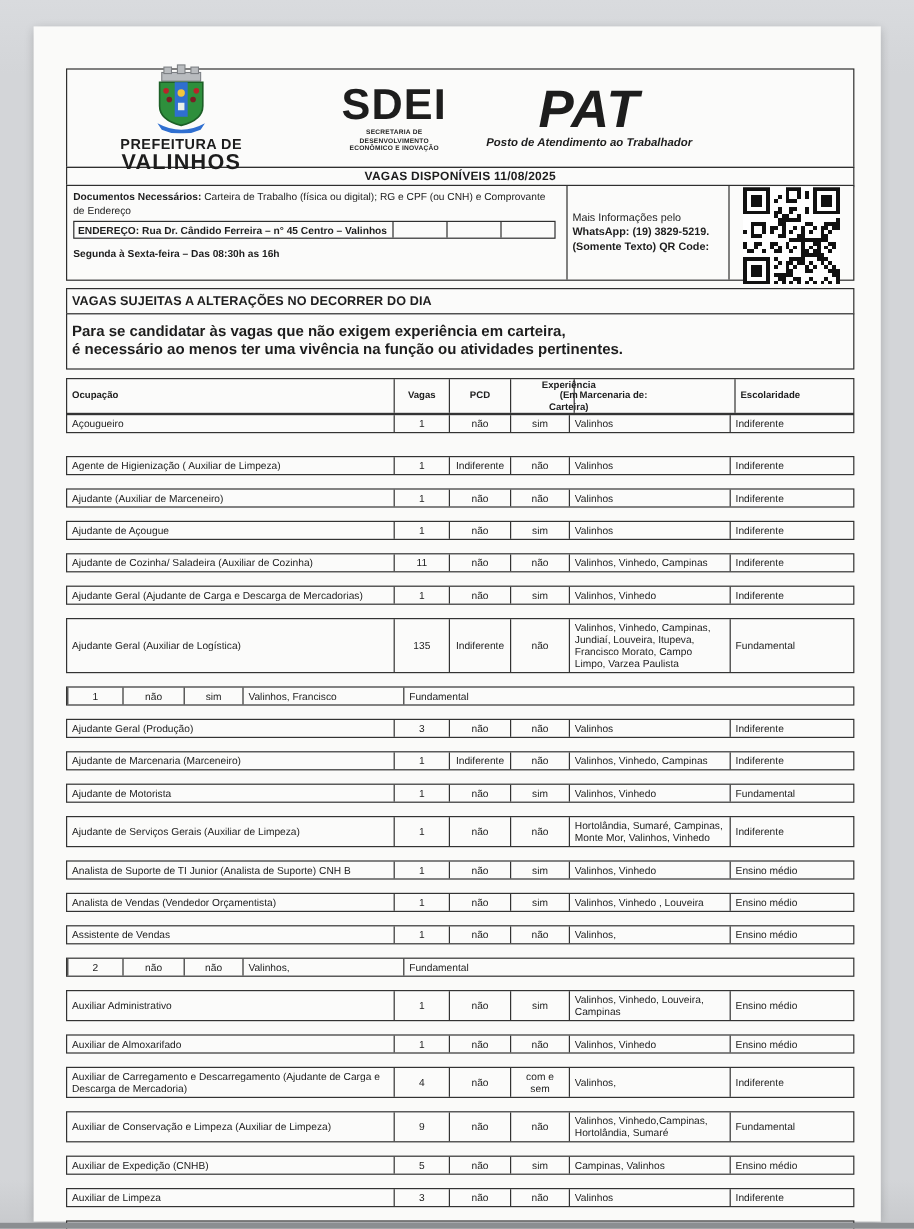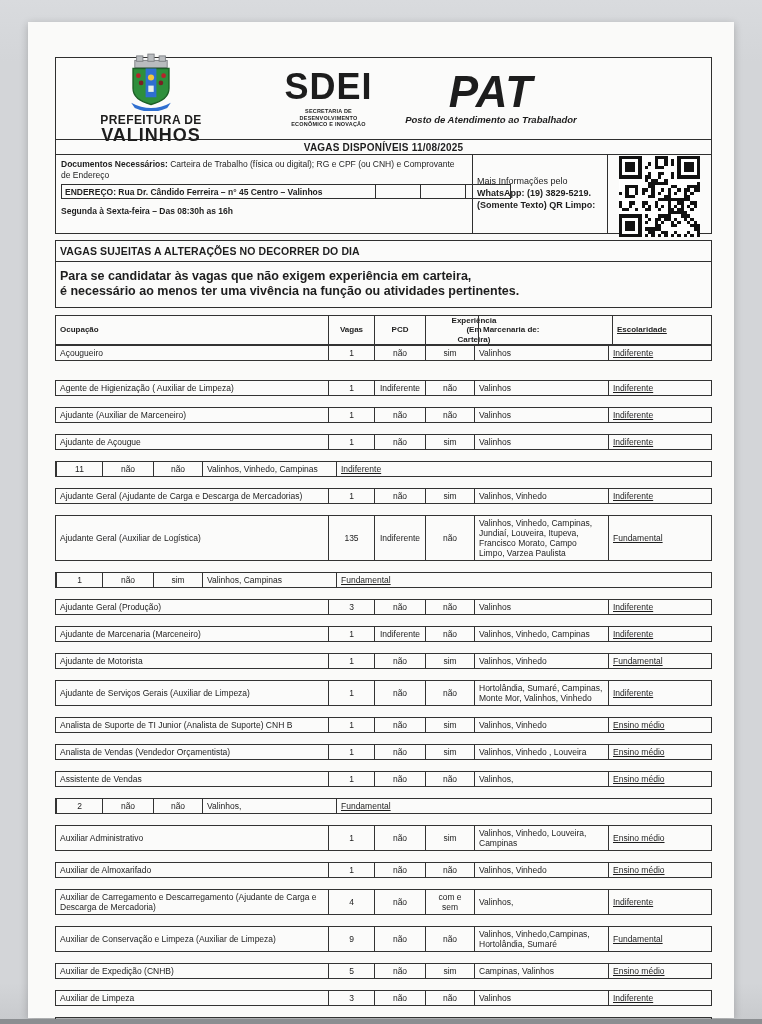--- a/index.html
+++ b/index.html
@@ -31,21 +31,21 @@
   .pat-sub{font-size:9.5px;font-weight:bold;margin-top:2px;white-space:nowrap;}
 
   
   .title-bar{margin-top:-1.5px;height:17px;display:flex;align-items:center;justify-content:center;
     font-size:10px;font-weight:bold;letter-spacing:.2px;}
 
   
   .info{margin-top:-1.5px;display:flex;height:80px;}
   .info-left{width:417px;border-right:1.5px solid #2f2f2f;box-sizing:border-box;padding:4px 6px 2px 5px;}
   .doc-par{font-size:8.5px;line-height:1.25;}
-  .addr-strip{margin-top:4px;display:flex;border:1px solid #2f2f2f;height:15px;align-items:stretch;width:450px;box-sizing:border-box;}
+  .addr-strip{margin-top:4px;display:flex;border:1px solid #2f2f2f;height:15px;align-items:stretch;width:402px;box-sizing:border-box;}
   .addr-cell{flex:1;display:flex;align-items:center;padding:0 3px;font-size:8.5px;font-weight:bold;white-space:nowrap;}
   .addr-empty{width:44px;border-left:1px solid #2f2f2f;}
   .hours{margin-top:7px;font-size:8.5px;font-weight:bold;}
   .info-mid{width:135px;border-right:1.5px solid #2f2f2f;box-sizing:border-box;padding:4px 4px;
     display:flex;flex-direction:column;justify-content:center;font-size:9px;line-height:1.3;}
   .wa-b{font-weight:bold;}
   .info-right{flex:1;display:flex;align-items:flex-start;justify-content:center;padding-top:1px;}
 
   
   .notice{margin-top:6px;height:22px;display:flex;align-items:center;padding-left:4px;
@@ -56,21 +56,21 @@
   .jobs{margin-top:7px;}
   .job-row,.job-head{display:flex;align-items:stretch;border:1px solid #333;background:#fbfbfa;box-sizing:border-box;width:657px;}
   .job-head{height:30px;font-weight:bold;}
   .cell{display:flex;align-items:center;padding:2px 4px;font-size:8.5px;line-height:1.18;box-sizing:border-box;min-height:14px;}
   .c2,.c3,.c4,.c5,.c6{border-left:1px solid #333;}
   .c1{width:272px;}
   .c2{width:46px;justify-content:center;text-align:center;}
   .c3{width:51px;justify-content:center;text-align:center;}
   .c4{width:49px;justify-content:center;text-align:center;}
   .c5{width:134px;}
-  .c6{flex:1;text-decoration:underline;}
+  .c6{flex:1;}
   .job-head .cell{font-size:8px;}
   .job-gap{height:11px;}
   .job-gap.big{height:19px;}
   .empty-row{height:16px;border:1px solid #333;box-sizing:border-box;width:657px;}
   .hdr2{text-align:center;justify-content:center;flex-direction:column;line-height:1.15;padding-left:48px;}
 </style>
 </head>
 <body>
 
 <div class="sheet">
@@ -121,21 +121,21 @@
           <div class="addr-cell">ENDEREÇO: Rua Dr. Cândido Ferreira – n° 45 Centro – Valinhos</div>
           <div class="addr-empty"></div>
           <div class="addr-empty"></div>
           <div class="addr-empty"></div>
         </div>
         <div class="hours">Segunda à Sexta-feira – Das 08:30h as 16h</div>
       </div>
       <div class="info-mid">
         <div>Mais Informações pelo</div>
         <div class="wa-b">WhatsApp:  (19) 3829-5219.</div>
-        <div class="wa-b">(Somente Texto)    QR Limpo:</div>
+        <div class="wa-b">(Somente Texto)    QR Code:</div>
       </div>
       <div class="info-right">
         <svg id="qr" width="81" height="81" viewBox="0 0 25 25" shape-rendering="crispEdges">
             <rect x="0" y="0" width="25" height="25" fill="#fff"></rect>
             <rect x="11" y="0" width="1" height="1" fill="#111"></rect>
             <rect x="12" y="0" width="1" height="1" fill="#111"></rect>
             <rect x="13" y="0" width="1" height="1" fill="#111"></rect>
             <rect x="14" y="0" width="1" height="1" fill="#111"></rect>
             <rect x="11" y="1" width="1" height="1" fill="#111"></rect>
             <rect x="14" y="1" width="1" height="1" fill="#111"></rect>
@@ -375,20 +375,21 @@
   <div class="job-row">
     <div class="cell c1">Ajudante de Açougue</div>
     <div class="cell c2">1</div>
     <div class="cell c3">não</div>
     <div class="cell c4">sim</div>
     <div class="cell c5">Valinhos</div>
     <div class="cell c6">Indiferente</div>
   </div>
 <div class="job-gap"></div>
   <div class="job-row">
+    <div class="cell c1">Ajudante de Cozinha/ Saladeira (Auxiliar de Cozinha)</div>
     <div class="cell c2">11</div>
     <div class="cell c3">não</div>
     <div class="cell c4">não</div>
     <div class="cell c5">Valinhos, Vinhedo, Campinas</div>
     <div class="cell c6">Indiferente</div>
   </div>
 <div class="job-gap"></div>
   <div class="job-row">
     <div class="cell c1">Ajudante Geral (Ajudante de Carga e Descarga de Mercadorias)</div>
     <div class="cell c2">1</div>
@@ -404,21 +405,21 @@
     <div class="cell c3">Indiferente</div>
     <div class="cell c4">não</div>
     <div class="cell c5">Valinhos, Vinhedo, Campinas, Jundiaí, Louveira, Itupeva, Francisco Morato, Campo Limpo, Varzea Paulista</div>
     <div class="cell c6">Fundamental</div>
   </div>
 <div class="job-gap"></div>
   <div class="job-row">
     <div class="cell c2">1</div>
     <div class="cell c3">não</div>
     <div class="cell c4">sim</div>
-    <div class="cell c5">Valinhos, Campinas</div>
+    <div class="cell c5">Valinhos, Francisco</div>
     <div class="cell c6">Fundamental</div>
   </div>
 <div class="job-gap"></div>
   <div class="job-row">
     <div class="cell c1">Ajudante Geral (Produção)</div>
     <div class="cell c2">3</div>
     <div class="cell c3">não</div>
     <div class="cell c4">não</div>
     <div class="cell c5">Valinhos</div>
     <div class="cell c6">Indiferente</div>

